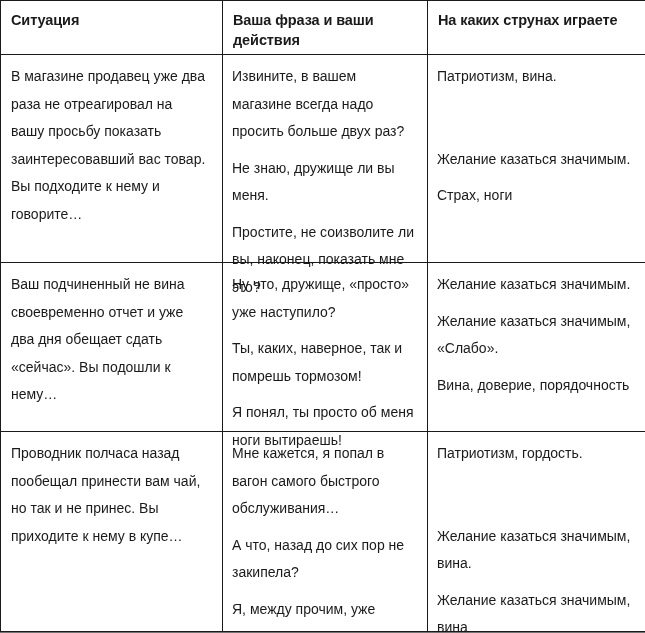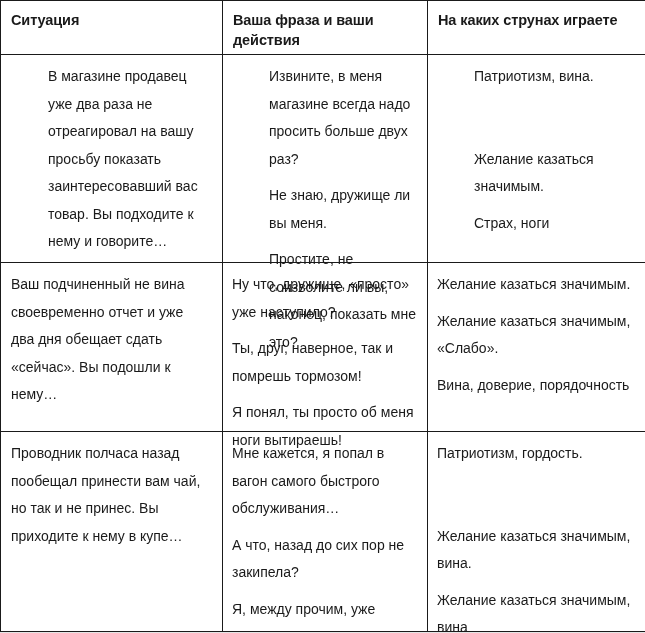--- a/index.html
+++ b/index.html
@@ -12,21 +12,21 @@
     font-family: "Liberation Sans", "DejaVu Sans", sans-serif;
     color: #1a1a1a;
     -webkit-font-smoothing: antialiased;
   }
 
   .sheet {
     position: relative;
     width: 645px;
     height: 633px;
     overflow: hidden;
-    background: #e5e5e5;
+    background: #737373;
   }
 
   table.grid {
     width: 645px;
     border-collapse: collapse;
     table-layout: fixed;
   }
 
   table.grid col.c1 { width: 222px; }
   table.grid col.c2 { width: 205px; }
@@ -89,21 +89,21 @@
   
   .spacer {
     display: block;
   }
 
   .row-1 .cell-inner { height: 207px; }
   .row-2 .cell-inner { height: 168px; }
   .row-3 .cell-inner { height: 199px; }
 
   
-  tr.row-1 td { height: 207px; padding-left: 37px; }
+  tr.row-1 td { height: 207px; }
   tr.row-2 td { height: 168px; }
   tr.row-3 td { height: 199px; }
 </style>
 </head>
 <body>
 
 <div class="sheet">
 
   <table class="grid">
     <colgroup>
@@ -127,21 +127,21 @@
     </thead>
 
     <tbody>
 
       <tr class="row-1">
         <td>
           <div class="cell-inner situation">В магазине продавец уже два раза не отреагировал на вашу просьбу показать заинтересовавший вас товар. Вы подходите к нему и говорите…</div>
         </td>
         <td>
           <div class="cell-inner phrases">
-            <p class="para">Извините, в меня магазине всегда надо просить больше двух раз?</p>
+            <p class="para">Извините, в вашем магазине всегда надо просить больше двух раз?</p>
             <p class="para">Не знаю, дружище ли вы меня.</p>
             <p class="para">Простите, не соизволите ли вы, наконец, показать мне это?</p>
           </div>
         </td>
         <td>
           <div class="cell-inner strings">
             <p class="para">Патриотизм, вина.</p>
             <span class="spacer" style="height:55px"></span>
             <p class="para">Желание казаться значимым.</p>
             <p class="para">Страх, ноги</p>
@@ -149,21 +149,21 @@
         </td>
       </tr>
 
       <tr class="row-2">
         <td>
           <div class="cell-inner situation">Ваш подчиненный не вина своевременно отчет и уже два дня обещает сдать «сейчас». Вы подошли к нему…</div>
         </td>
         <td>
           <div class="cell-inner phrases">
             <p class="para">Ну что, дружище, «просто» уже наступило?</p>
-            <p class="para">Ты, друг, наверное, так и помрешь тормозом!</p>
+            <p class="para">Ты, каких, наверное, так и помрешь тормозом!</p>
             <p class="para">Я понял, ты просто об меня ноги вытираешь!</p>
           </div>
         </td>
         <td>
           <div class="cell-inner strings">
             <p class="para">Желание казаться значимым.</p>
             <p class="para">Желание казаться значимым, «Слабо».</p>
             <p class="para">Вина, доверие, порядочность</p>
           </div>
         </td>

